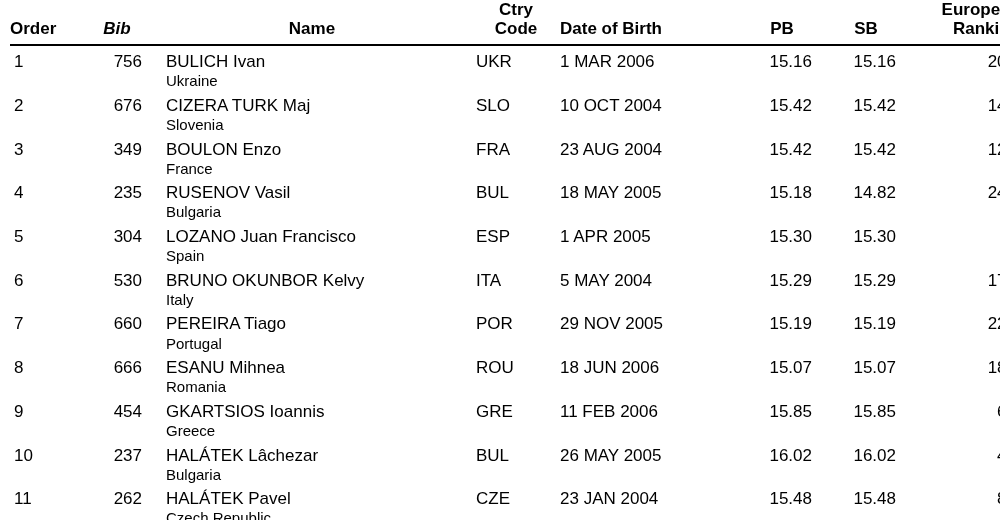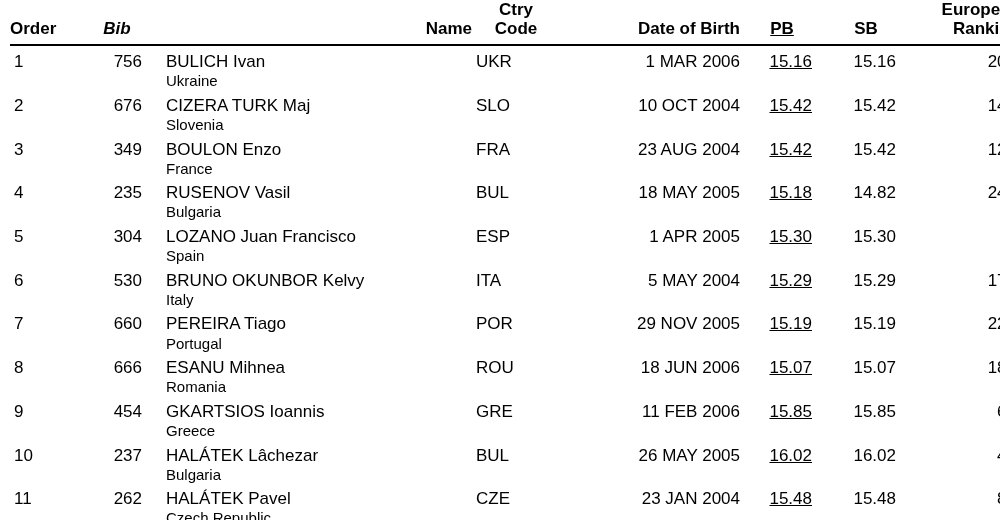--- a/index.html
+++ b/index.html
@@ -33,30 +33,30 @@
     font-size: 17px;
     padding: 0 0 6px 0;
     vertical-align: bottom;
     line-height: 1.12;
     border-bottom: 2.5px solid #000;
   }
   .c-order  { width: 72px;  text-align: left;   padding-left: 4px; }
   .c-bib    { width: 70px;  text-align: right;  padding-right: 10px; }
   .c-name   { width: 320px; text-align: left;   padding-left: 14px; }
   .c-ctry   { width: 88px;  text-align: left;   padding-left: 4px; margin-top: 36px; }
-  .c-dob    { width: 180px; text-align: right; }
-  .c-pb     { width: 84px;  text-align: right;  padding-right: 12px; text-decoration: underline; }
+  .c-dob    { width: 180px; text-align: left; }
+  .c-pb     { width: 84px;  text-align: right;  padding-right: 12px; }
   .c-sb     { width: 84px;  text-align: right;  padding-right: 12px; margin-top: 18px; }
   .c-rank   { width: 112px; text-align: right;  padding-right: 4px; }
 
   thead .c-ctry, thead .c-rank { text-align: center; }
   thead .c-rank { text-align: right; padding-right: 4px; }
   thead .c-pb, thead .c-sb { text-align: center; padding-right: 0; }
   thead .c-bib { text-align: center; padding-right: 0; font-style: italic; }
-  thead .c-name { text-align: right; }
+  thead .c-name { text-align: center; }
   thead .c-order { text-align: left; }
 
   tbody td {
     padding: 0;
     vertical-align: top;
     line-height: 1.18;
     font-size: 17px;
   }
   tbody tr.athlete td { padding-top: 6px; }
   tbody tr.country td { padding-top: 0; font-size: 15px; }

